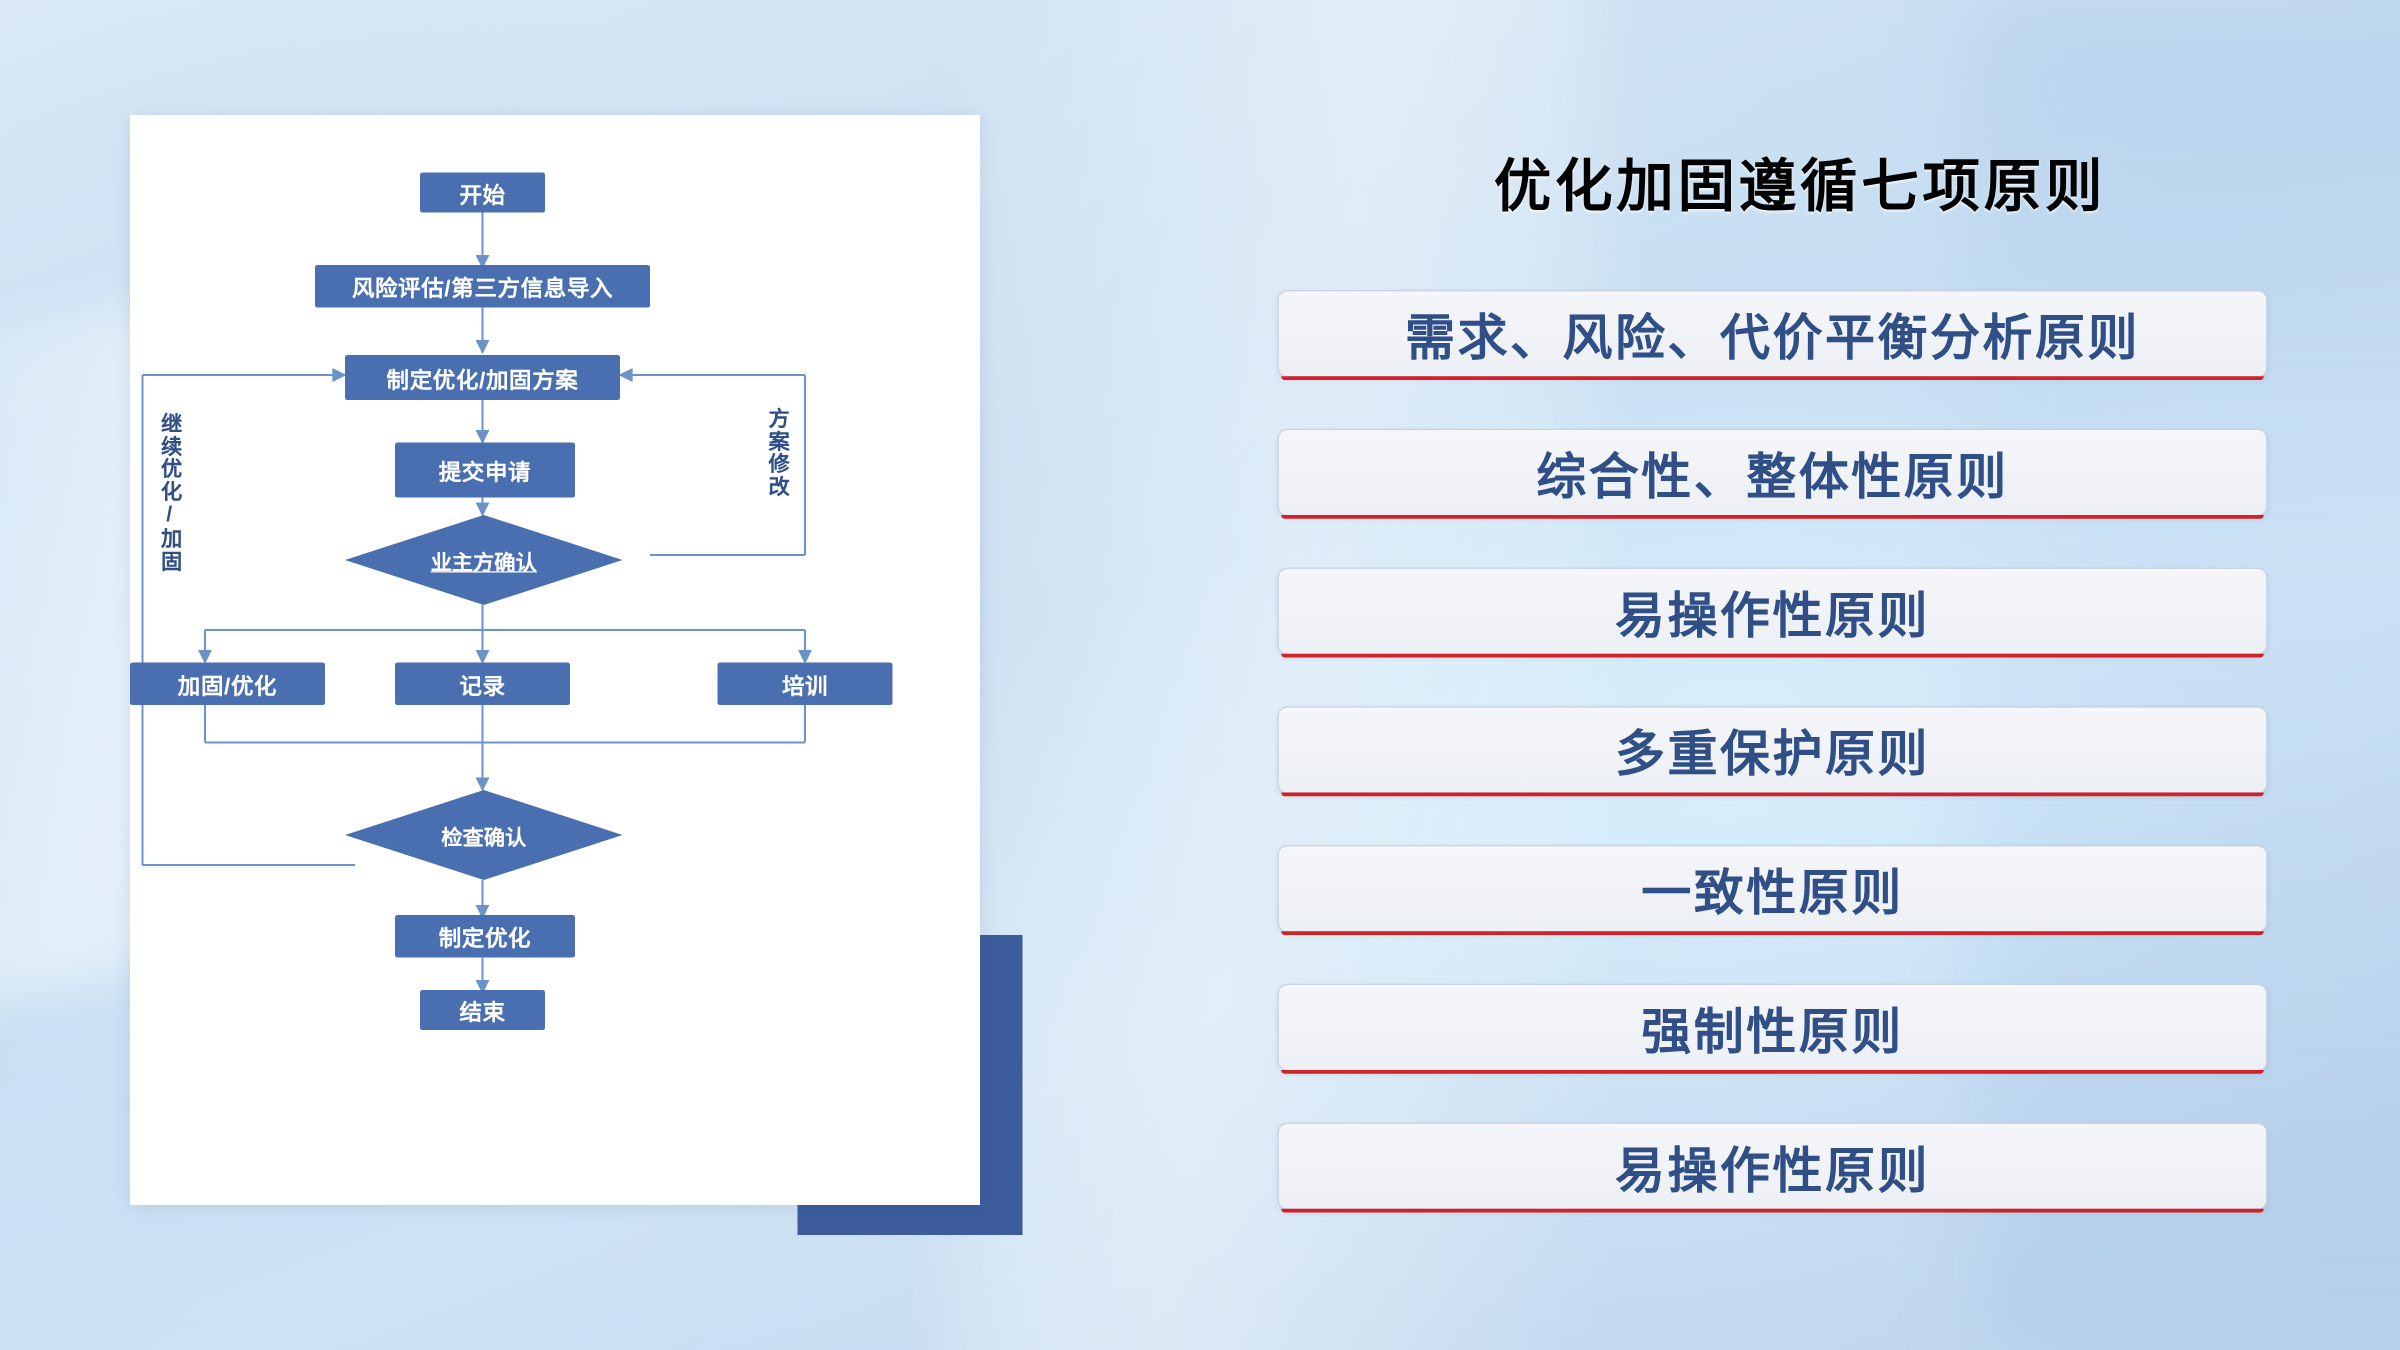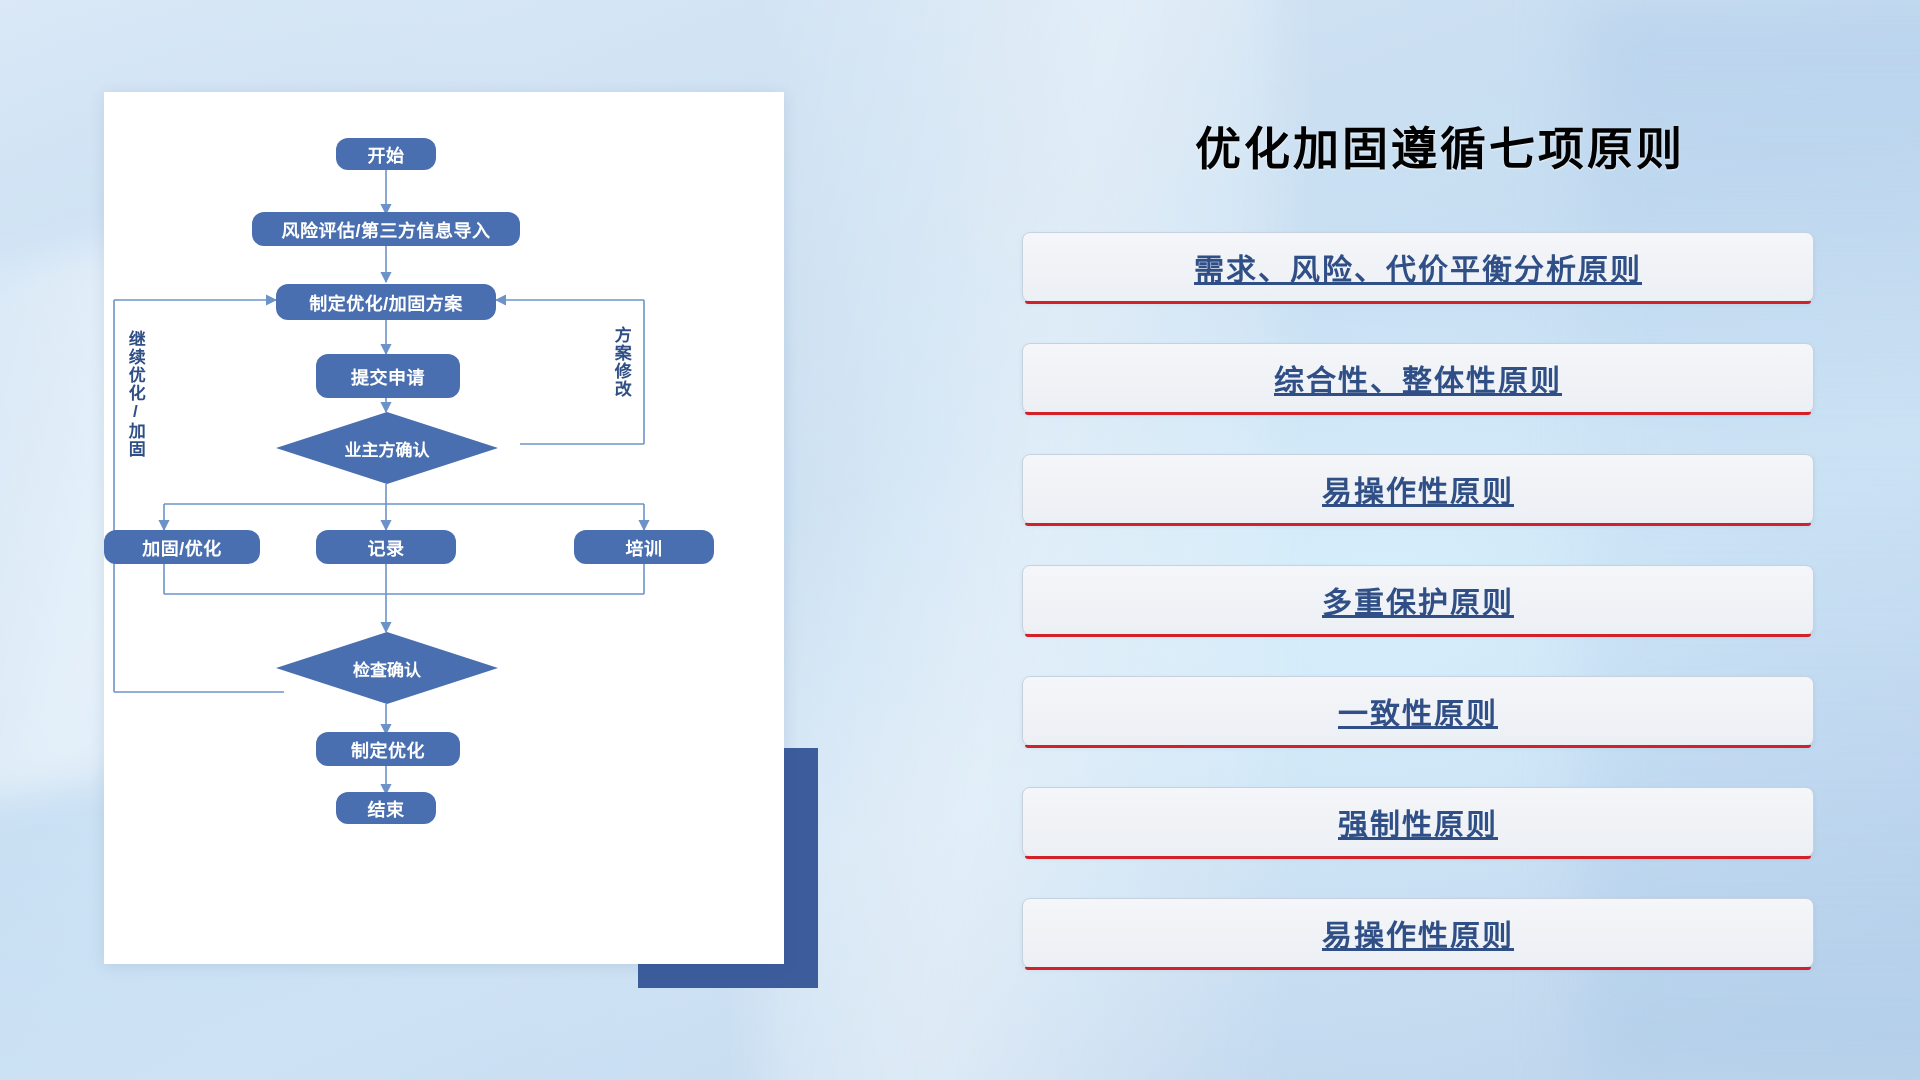--- a/index.html
+++ b/index.html
@@ -49,21 +49,21 @@
   }
   .flow-svg { position: absolute; left: 0; top: 0; }
 
   .fc-node {
     position: absolute;
     background: #4a6fb0;
     color: #ffffff;
     font-size: 18px;
     font-weight: bold;
     display: flex; align-items: center; justify-content: center;
-    border-radius: 12px;
+    border-radius: 2px;
     white-space: nowrap;
     letter-spacing: 0.5px;
   }
   .fc-diamond-label {
     position: absolute;
     color: #ffffff;
     font-size: 17px;
     font-weight: bold;
     display: flex; align-items: center; justify-content: center;
     white-space: nowrap;
@@ -105,24 +105,23 @@
   }
   .principle::after {
     content: "";
     position: absolute;
     left: 2px; right: 2px; bottom: -3px;
     height: 3px;
     background: #d22128;
     border-radius: 0 0 6px 6px;
   }
   .principle .ptext {
-    font-size: 30px; font-weight: bold;
+    font-size: 40px; font-weight: bold;
     color: #2f4f86;
     letter-spacing: 2px;
-    text-decoration: underline;
   }
 </style>
 </head>
 <body>
 
 <div class="stage">
 
   <div class="streak streak-1"></div>
   <div class="streak streak-2"></div>
   <div class="streak streak-3"></div>
@@ -185,21 +184,21 @@
       <span>制定优化/加固方案</span>
     </div>
 
     <div class="fc-node" style="left:212px; top:262px; width:144px; height:44px;">
       <span>提交申请</span>
     </div>
 
     <svg style="position:absolute; left:170px; top:318px;" width="226" height="76">
       <polygon points="113,2 224,38 113,74 2,38" fill="#4a6fb0"></polygon>
     </svg>
-    <div class="fc-diamond-label" style="left:170px; top:318px; width:226px; height:76px;">
+    <div class="fc-diamond-label" style="left:170px; top:318px; width:226px; height:76px;text-decoration:underline;">
       <span>业主方确认</span>
     </div>
 
     <div class="fc-node" style="left:0px; top:438px; width:156px; height:34px;">
       <span>加固/优化</span>
     </div>
     <div class="fc-node" style="left:212px; top:438px; width:140px; height:34px;">
       <span>记录</span>
     </div>
     <div class="fc-node" style="left:470px; top:438px; width:140px; height:34px;">

